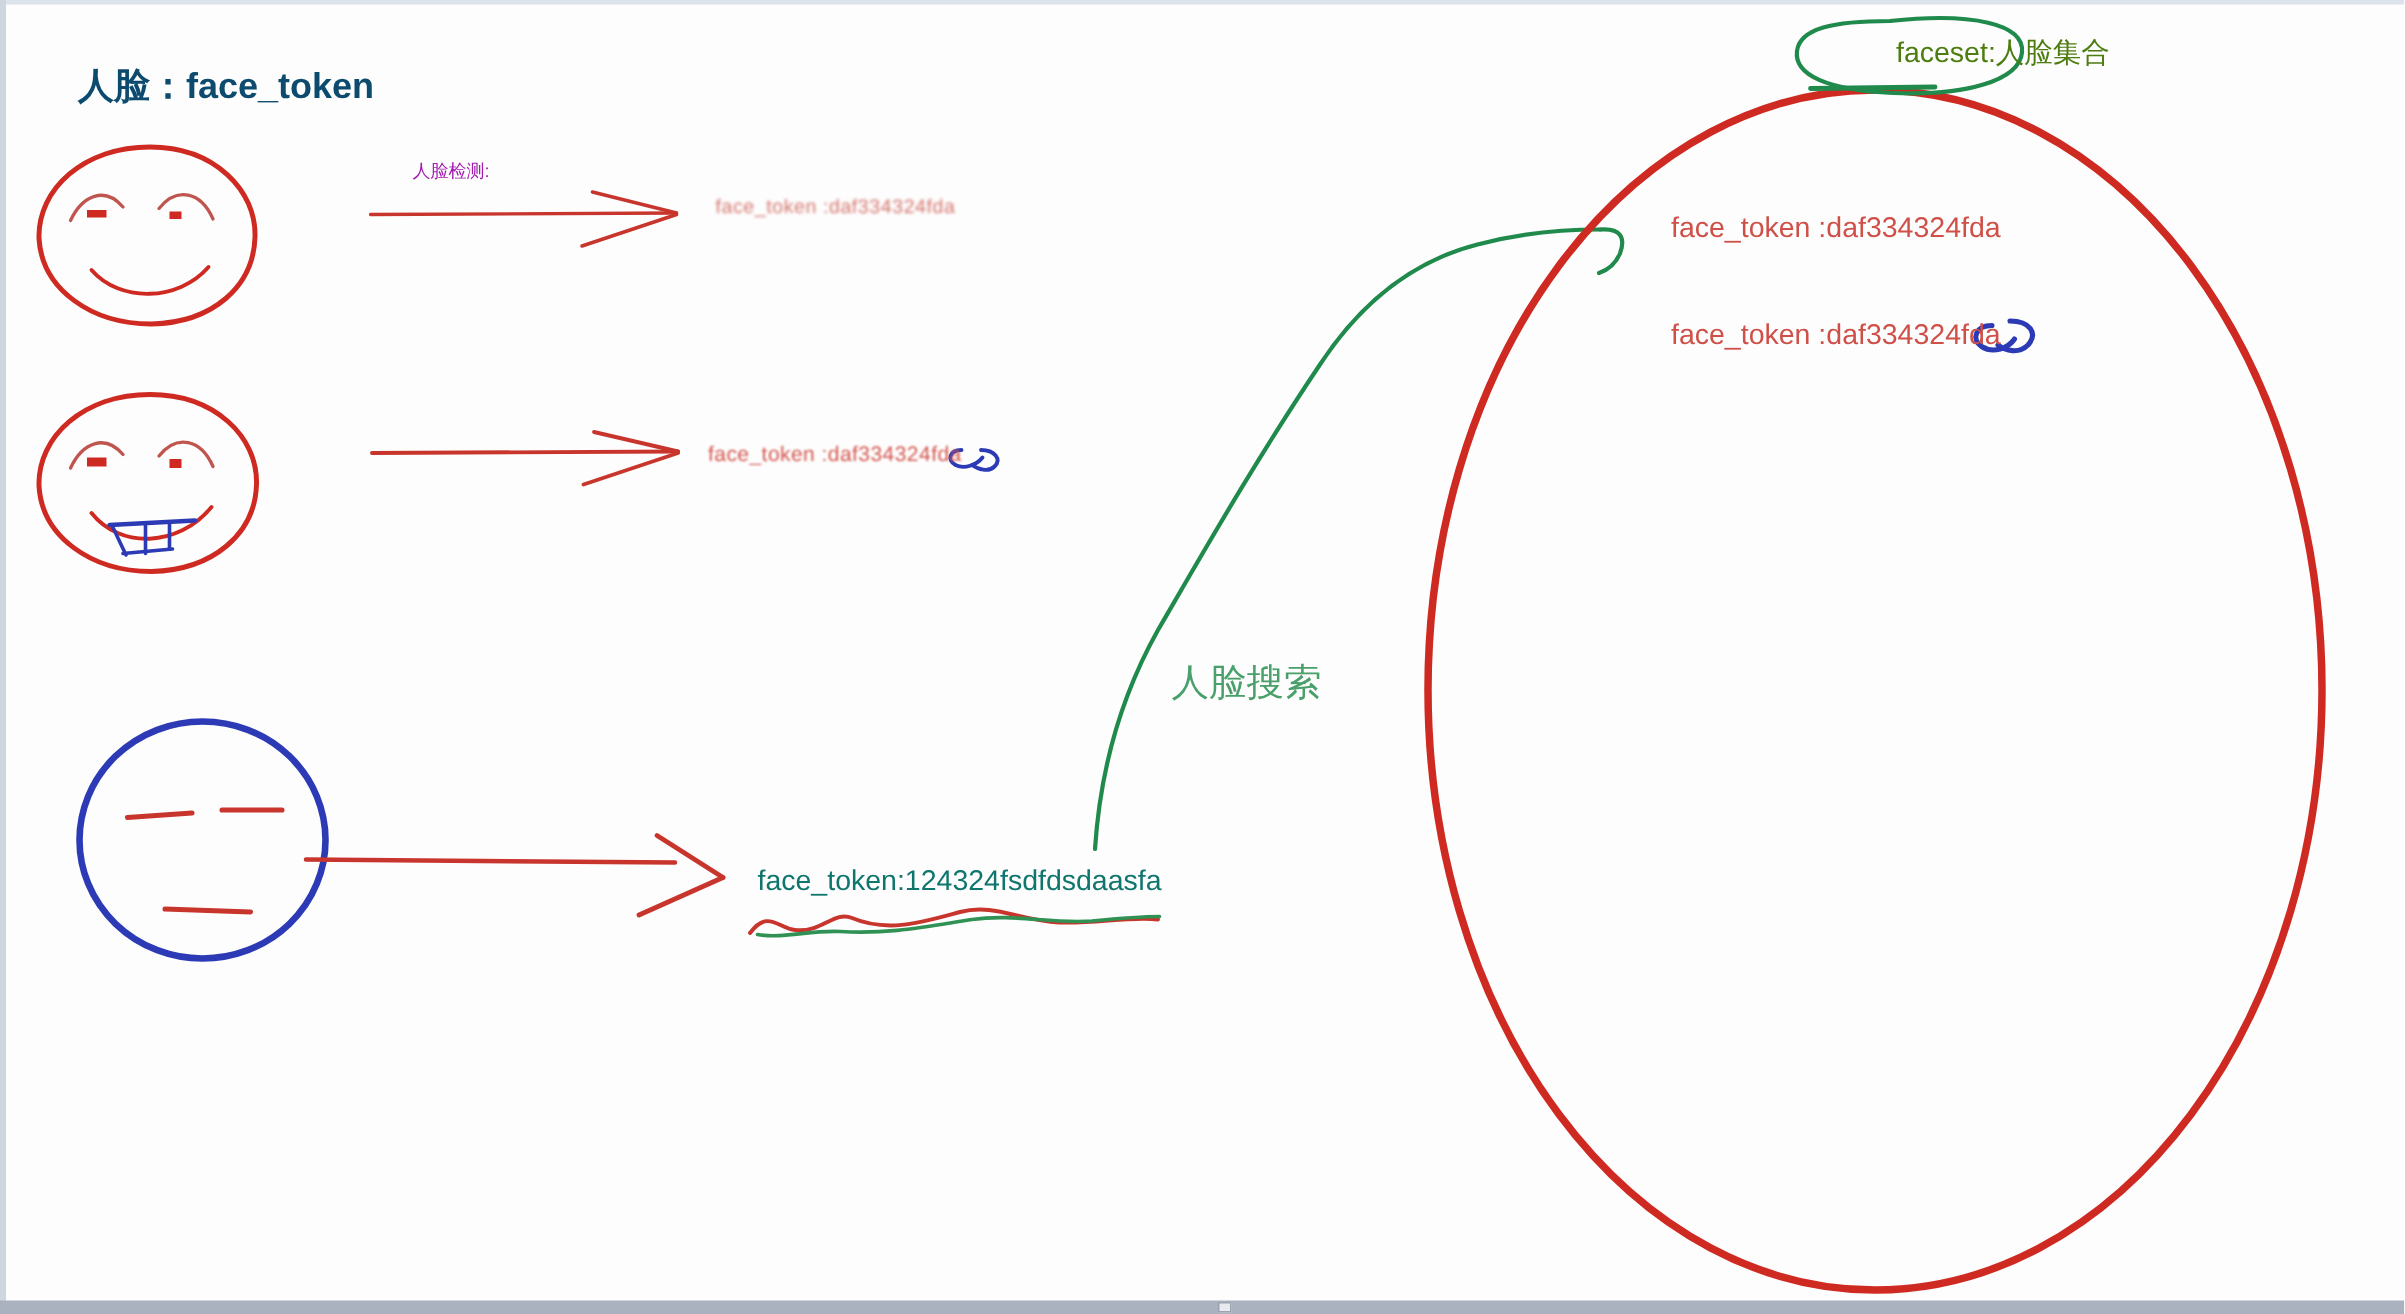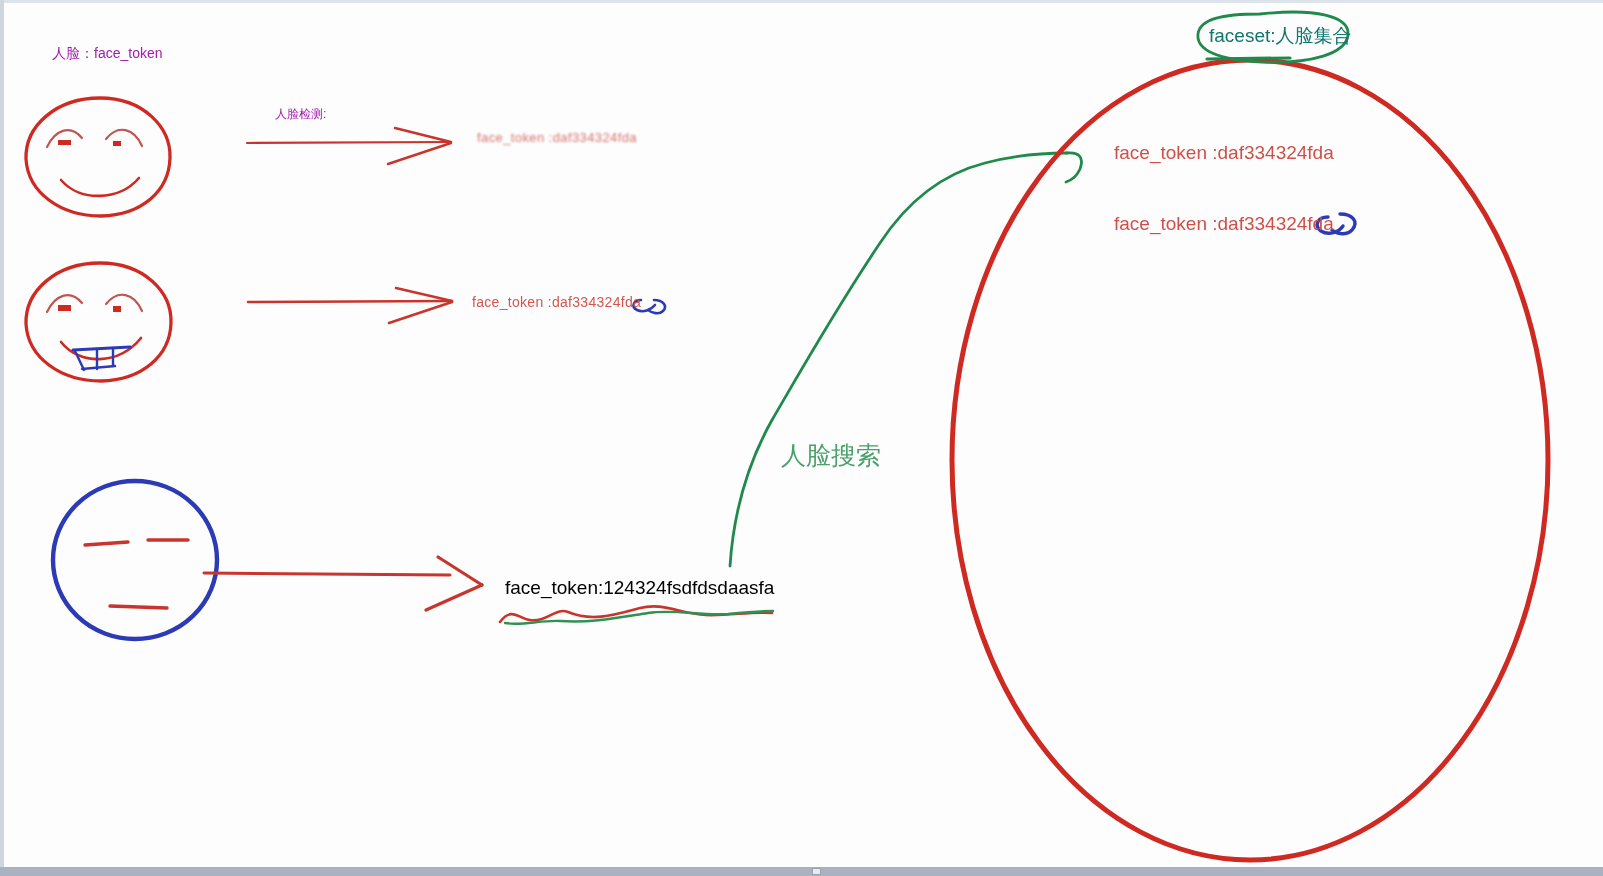--- a/index.html
+++ b/index.html
@@ -59,22 +59,23 @@
     pointer-events: none;
   }
   .lbl {
     position: absolute;
     white-space: nowrap;
     line-height: 1;
   }
   
   #title-label {
     left: 52px; top: 46px;
-    font-size: 14px;
-    color: #a21caf;
+    font-size: 24px;
+    color: #0c4a6e;
+    font-weight: bold;
   }
   #detect-label {
     left: 275px; top: 108px;
     font-size: 12px;
     color: #a21caf;
   }
   #detect-token-1 {
     left: 477px; top: 131px;
     font-size: 13px;
     color: #d4756e;
@@ -89,26 +90,26 @@
     letter-spacing: .3px;
   }
   #search-label {
     left: 781px; top: 443px;
     font-size: 25px;
     color: #4aa06a;
   }
   #query-token {
     left: 505px; top: 578px;
     font-size: 19px;
-    color: #000000;
+    color: #0f766e;
   }
   #faceset-label {
-    left: 1209px; top: 26px;
-    font-size: 19px;
-    color: #0f766e;
+    left: 1264px; top: 26px;
+    font-size: 19px;
+    color: #4d7c0f;
     text-align: center;
   }
   #set-token-1 {
     left: 1114px; top: 143px;
     font-size: 19px;
     color: #cf5048;
   }
   #set-token-2 {
     left: 1114px; top: 214px;
     font-size: 19px;

